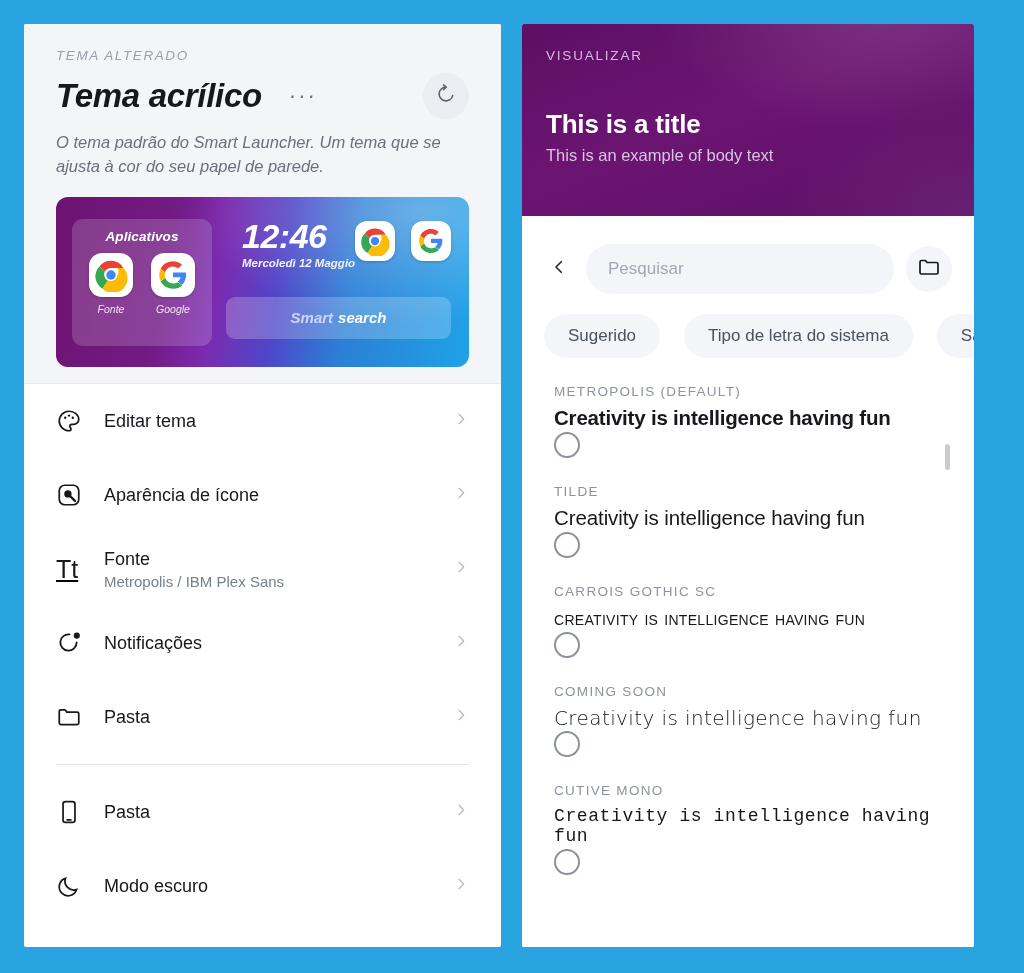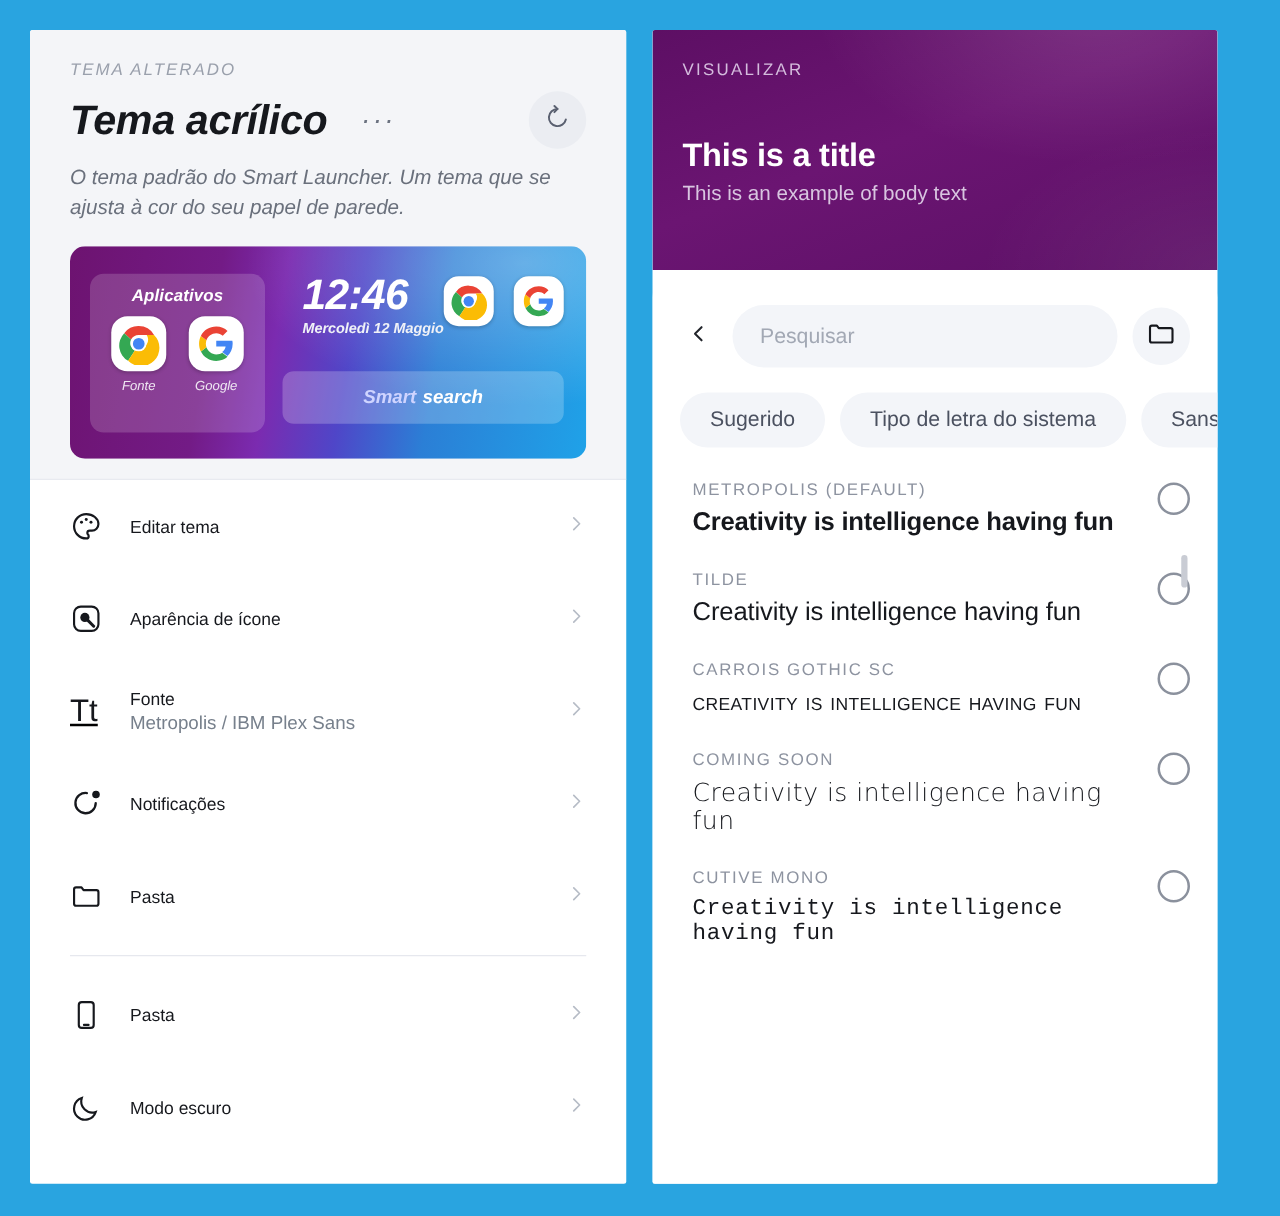--- a/index.html
+++ b/index.html
@@ -129,21 +129,21 @@
 
   
   .settings-list { padding: 0 32px; }
   .setting-row {
     display: flex; align-items: center;
     height: 74px;
     cursor: pointer;
   }
   .setting-icon { width: 48px; flex: none; display:flex; align-items:center;text-decoration:underline; }
   .setting-label-wrap { flex: 1; }
-  .setting-label { font-size: 14px; color: #16181d; }
+  .setting-label { font-size: 18px; color: #16181d; }
   .setting-sub { font-size: 15px; color: #77808c; margin-top: 3px; }
   .chev { color: #b6bcc6; flex: none; }
   .list-divider { height: 1px; background: #e6e8ee; margin: 10px 0 10px 0; }
 
   
   #right-panel {
     position: absolute;
     left: 522px;
     top: 24px;
     width: 452px;
@@ -183,31 +183,32 @@
   .search-box {
     flex: 1; height: 50px; border-radius: 25px; background: #f3f5f9;
     display: flex; align-items: center; padding: 0 22px;
     font-size: 17px; color: #a2a8b4;
   }
   .folder-btn {
     width: 46px; height: 46px; border-radius: 50%; background: #f3f5f9;
     display: flex; align-items: center; justify-content: center; cursor: pointer; flex: none;
   }
   .chips-row {
-    display: flex; gap: 12px; margin-top: 20px; white-space: nowrap;
+    display: flex; gap: 24px; margin-top: 20px; white-space: nowrap;
   }
   .chip {
     height: 44px; border-radius: 22px; background: #f3f5f9;
     display: flex; align-items: center; padding: 0 24px;
     font-size: 17px; color: #4b5160; font-weight: 400; cursor: pointer; flex: none;
   }
   .font-list { margin-top: 26px; position: relative; }
   .font-item {
     display: flex; align-items: flex-start; padding: 0 0 26px 10px;
     cursor: pointer;
+    flex-direction: column;
   }
   .font-item .fi-main { flex: 1; padding-right: 14px; }
   .fi-name {
     font-size: 13.5px; letter-spacing: 1.3px; color: #8d93a0; text-transform: uppercase;
   }
   .fi-sample { margin-top: 8px; font-size: 20.5px; color: #16181d; line-height: 1.12; }
   .radio {
     width: 26px; height: 26px; border-radius: 50%;
     border: 2px solid #8b919d; flex: none; margin-top: 2px;
   }

